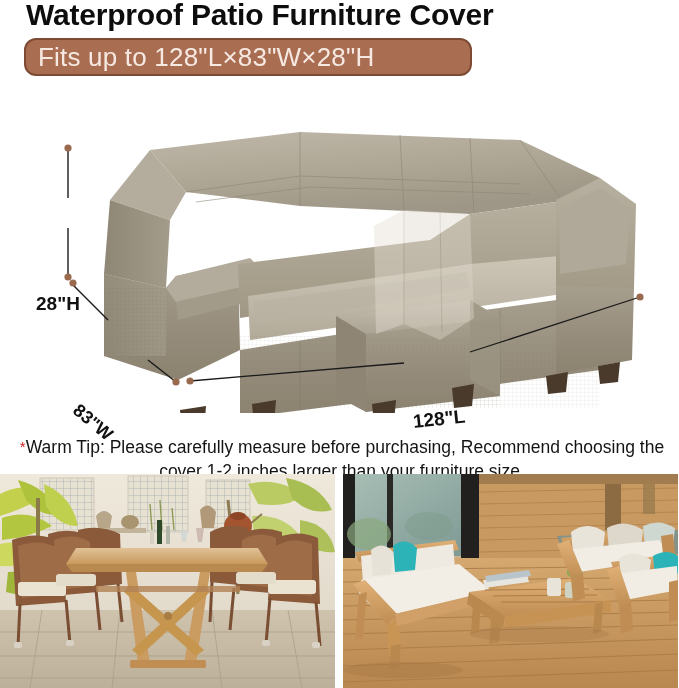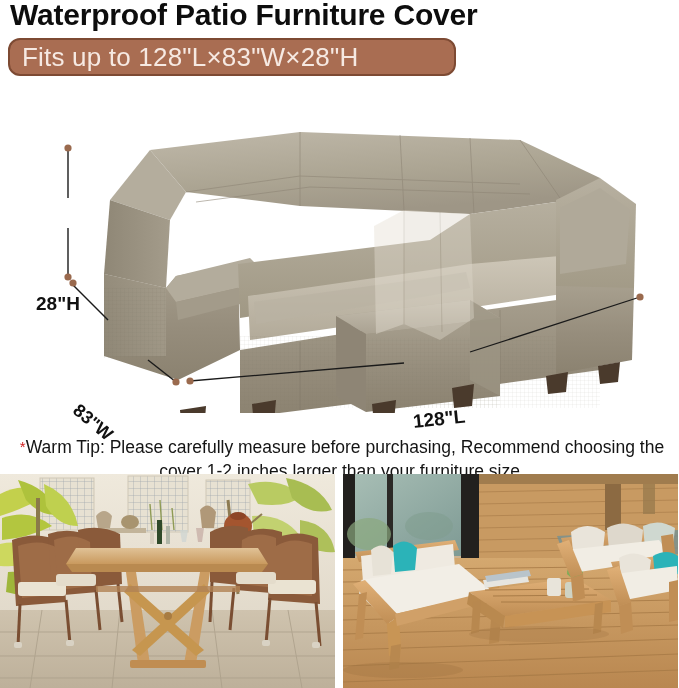--- a/index.html
+++ b/index.html
@@ -11,21 +11,21 @@
     width: 679px;
     height: 688px;
     font-family: "Liberation Sans", sans-serif;
     overflow: hidden;
     position: relative;
   }
 
   
   #header-block {
     position: absolute;
-    left: 0; top: 0;
+    left: 16px; top: 0;
     width: 630px; height: 88px; padding-left: 28px;
   }
   #product-title {
     position: absolute;
     left: 10px; top: -2px;
     font-size: 30px;
     font-weight: bold;
     color: #0d0d0d;
     letter-spacing: -0.2px;
     white-space: nowrap;

